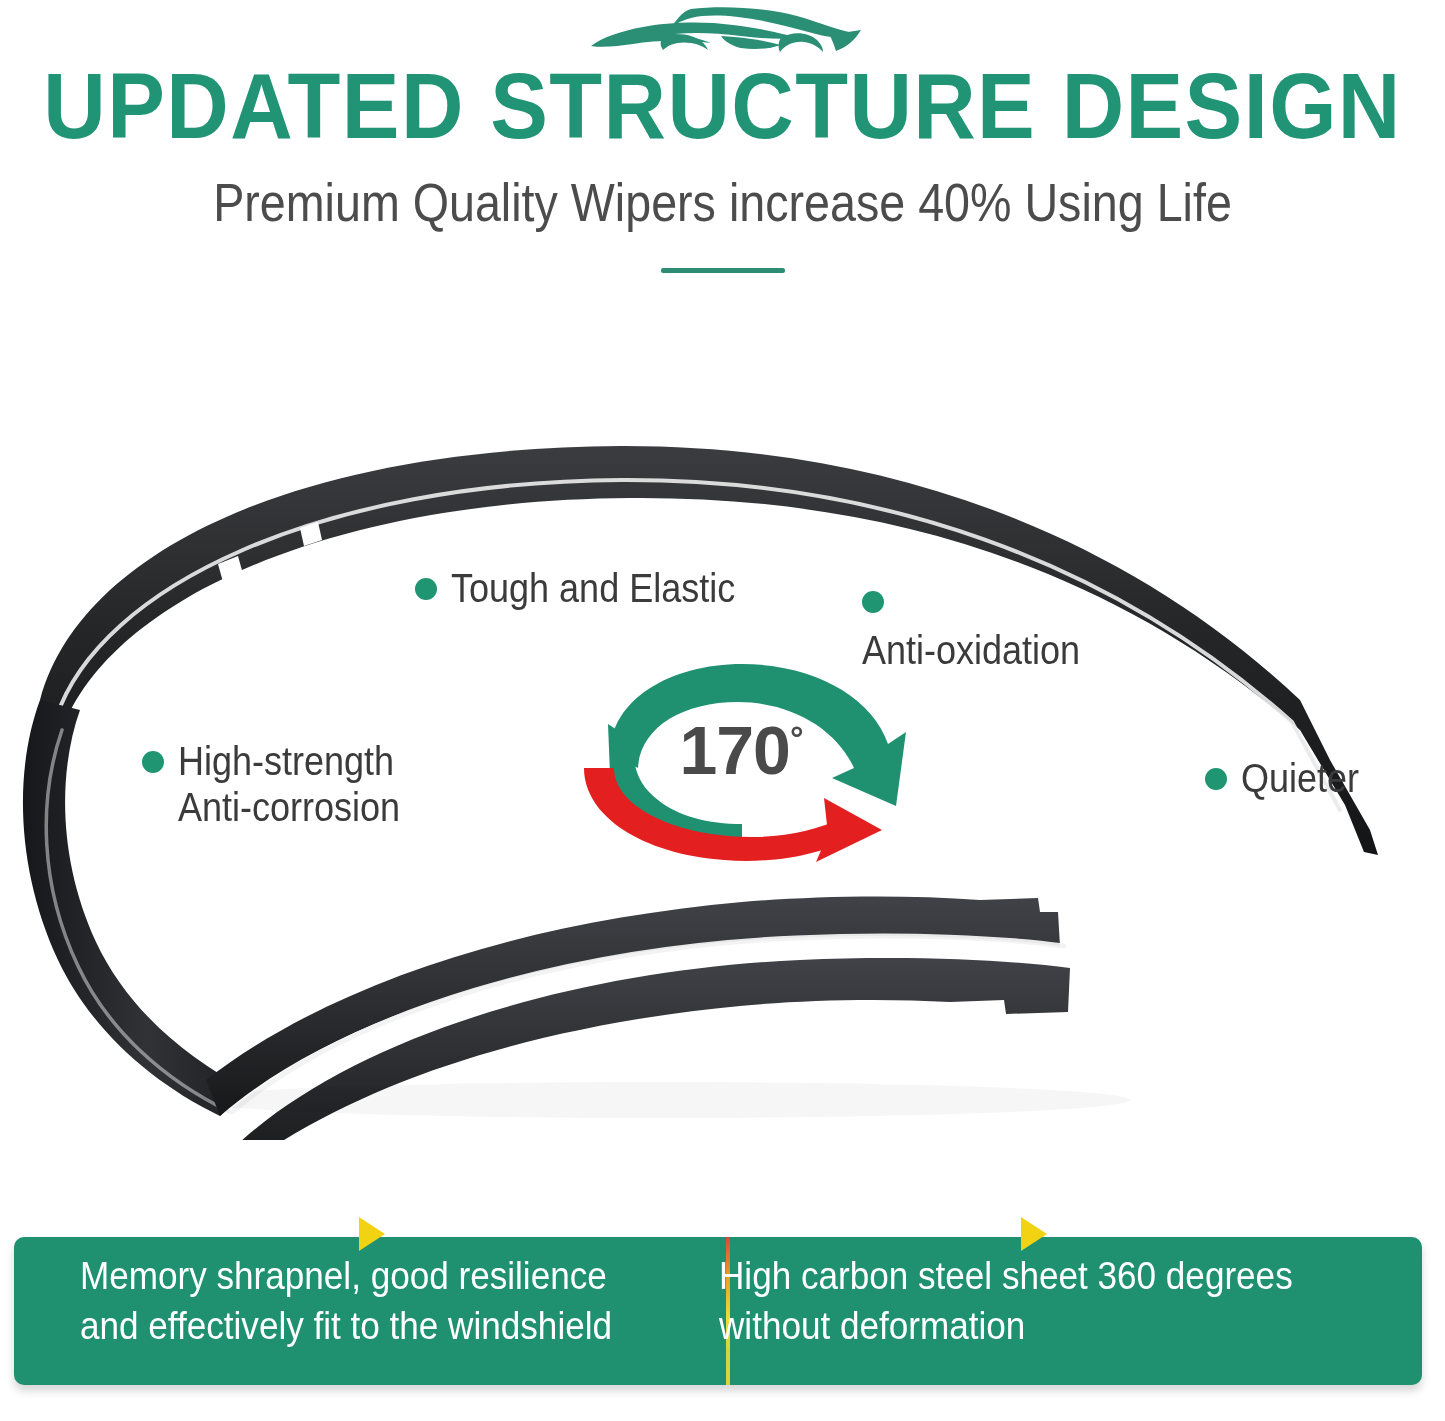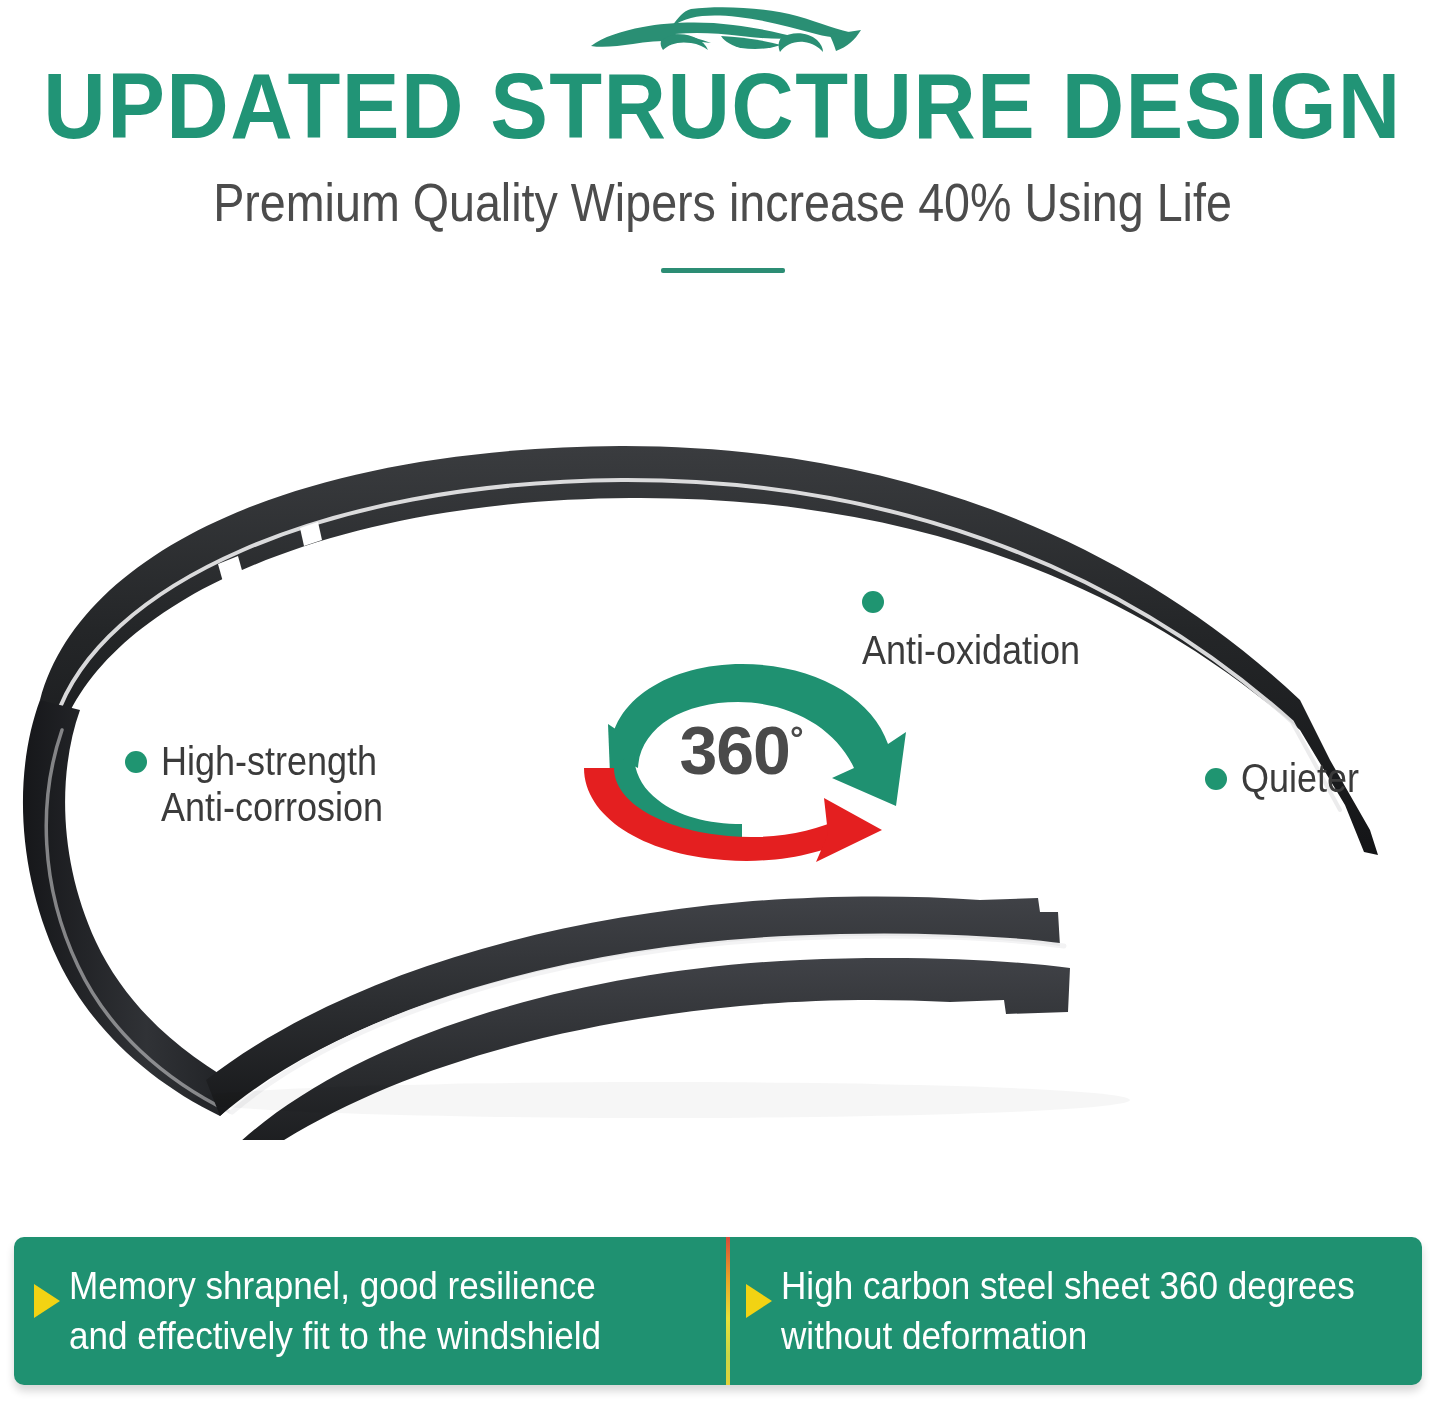--- a/index.html
+++ b/index.html
@@ -107,21 +107,21 @@
     line-height: 46px;
     font-weight: 400;
     font-family: "Liberation Sans Narrow", "Liberation Sans", sans-serif;
     transform: scaleX(0.9);
     transform-origin: left top;
   }
   .feature .ftext .l2 { display: block; }
 
   #feat-tough      { left: 415px;  top: 565px; }
   #feat-anti-ox    { left: 862px;  top: 578px; flex-direction: column; }
-  #feat-high       { left: 125px;  top: 738px; }
+  #feat-high       { left: 142px;  top: 738px; }
   #feat-quieter    { left: 1205px; top: 755px; justify-content: flex-end; }
 
   
   .badge-360 {
     position: absolute;
     left: 566px;
     top: 658px;
     width: 350px;
     height: 222px;
   }
@@ -156,20 +156,21 @@
     box-shadow: 0 6px 9px rgba(0,0,0,0.16);
     display: flex;
     box-sizing: border-box;
   }
   .banner-col {
     position: relative;
     box-sizing: border-box;
     display: flex;
     align-items: center;
     padding: 0 8px 0 20px;
+    flex-direction: column;
   }
   .banner-col.left  { width: 712px; }
   .banner-col.right { width: 612px; }
   .banner-divider {
     position: absolute;
     left: 712px;
     top: 0;
     width: 4px;
     height: 148px;
     background: linear-gradient(to bottom, #d84a3a 0%, #e8a227 28%, #e8e038 55%, #c9d647 80%, #e0d23a 100%);
@@ -293,20 +294,24 @@
                Z" fill="url(#steelBot)"></path>
 
       <path d="M 232 712
                C 352 610, 570 548, 796 538
                C 906 533, 1005 538, 1064 546" fill="none" stroke="#f2f2f3" stroke-width="5" stroke-linecap="round" opacity="0.95"></path>
 
       <ellipse cx="660" cy="700" rx="470" ry="18" fill="#000000" opacity="0.035"></ellipse>
     </svg>
   </div>
 
+  <div class="feature" id="feat-tough">
+    <span class="dot"></span>
+    <span class="ftext">Tough and Elastic</span>
+  </div>
 
   <div class="feature" id="feat-anti-ox">
     <span class="dot"></span>
     <span class="ftext">Anti-oxidation</span>
   </div>
 
   <div class="feature" id="feat-high">
     <span class="dot"></span>
     <span class="ftext">
       <span>High-strength</span>
@@ -347,21 +352,21 @@
                C 18 158, 76 196, 158 202
                C 210 206, 258 196, 288 178
                L 276 160
                C 248 174, 206 182, 162 178
                C 96 172, 48 144, 48 110
                Z" fill="#e41f20"></path>
 
       <path d="M 258 140 L 316 172 L 250 204 L 262 176 Z" fill="#e41f20"></path>
     </svg>
     <div class="num">
-      <span>360</span><span class="deg">°</span>
+      <span>170</span><span class="deg">°</span>
     </div>
   </div>
 
   <div class="banner">
     <div class="banner-col left">
       <span class="tri"></span>
       <span class="banner-text">
         <span>Memory shrapnel, good resilience</span>
         <span class="l2">and effectively fit to the windshield</span>
       </span>

